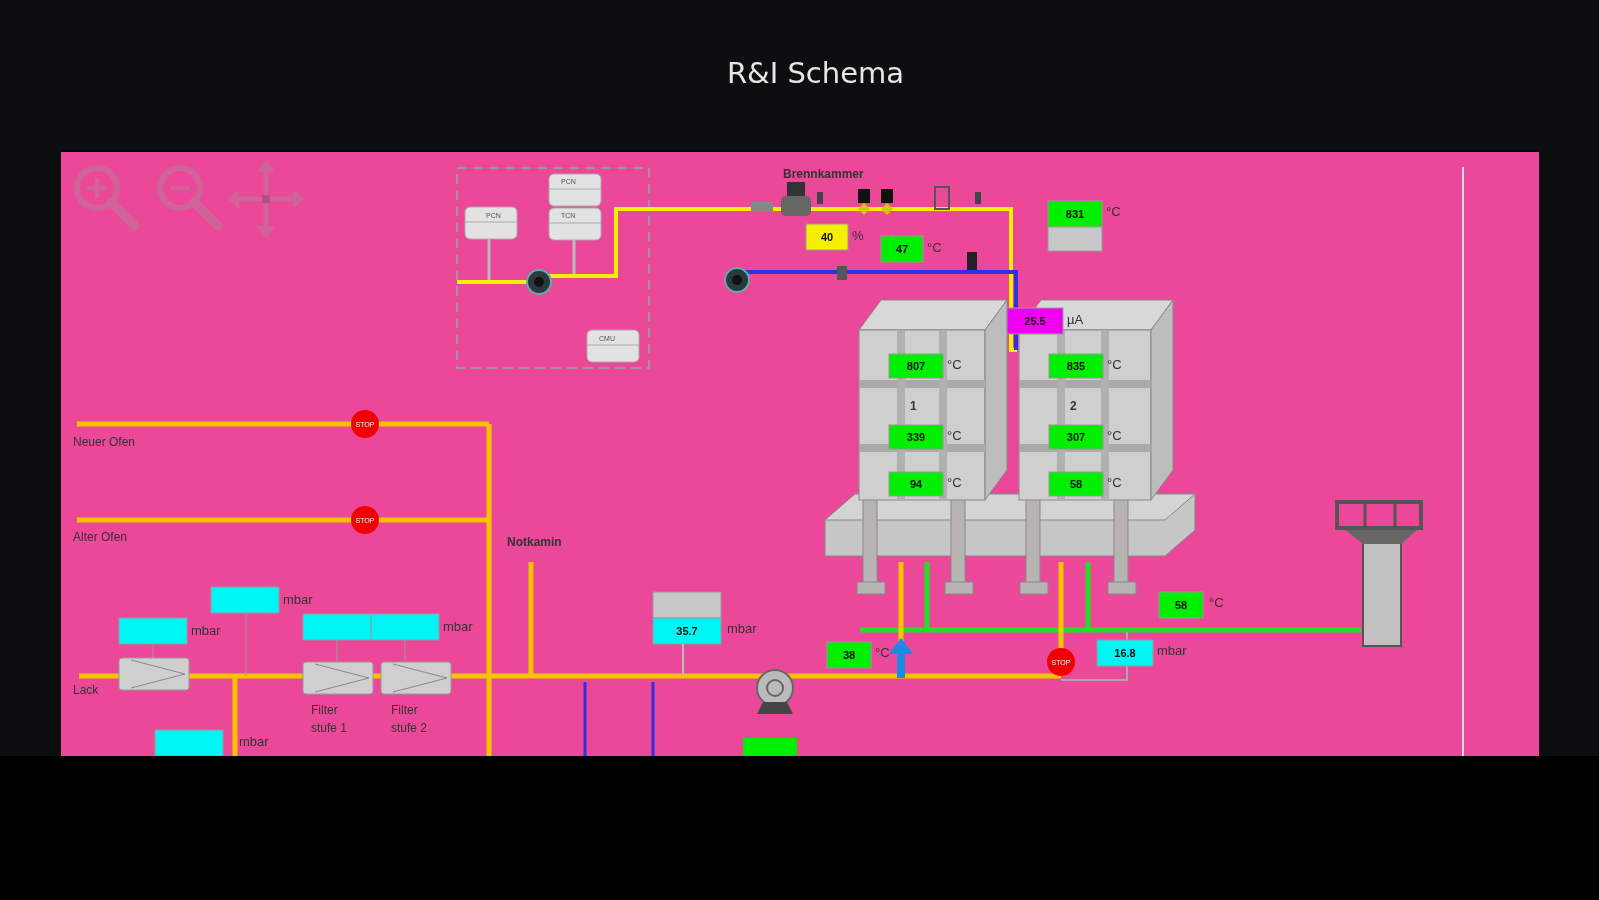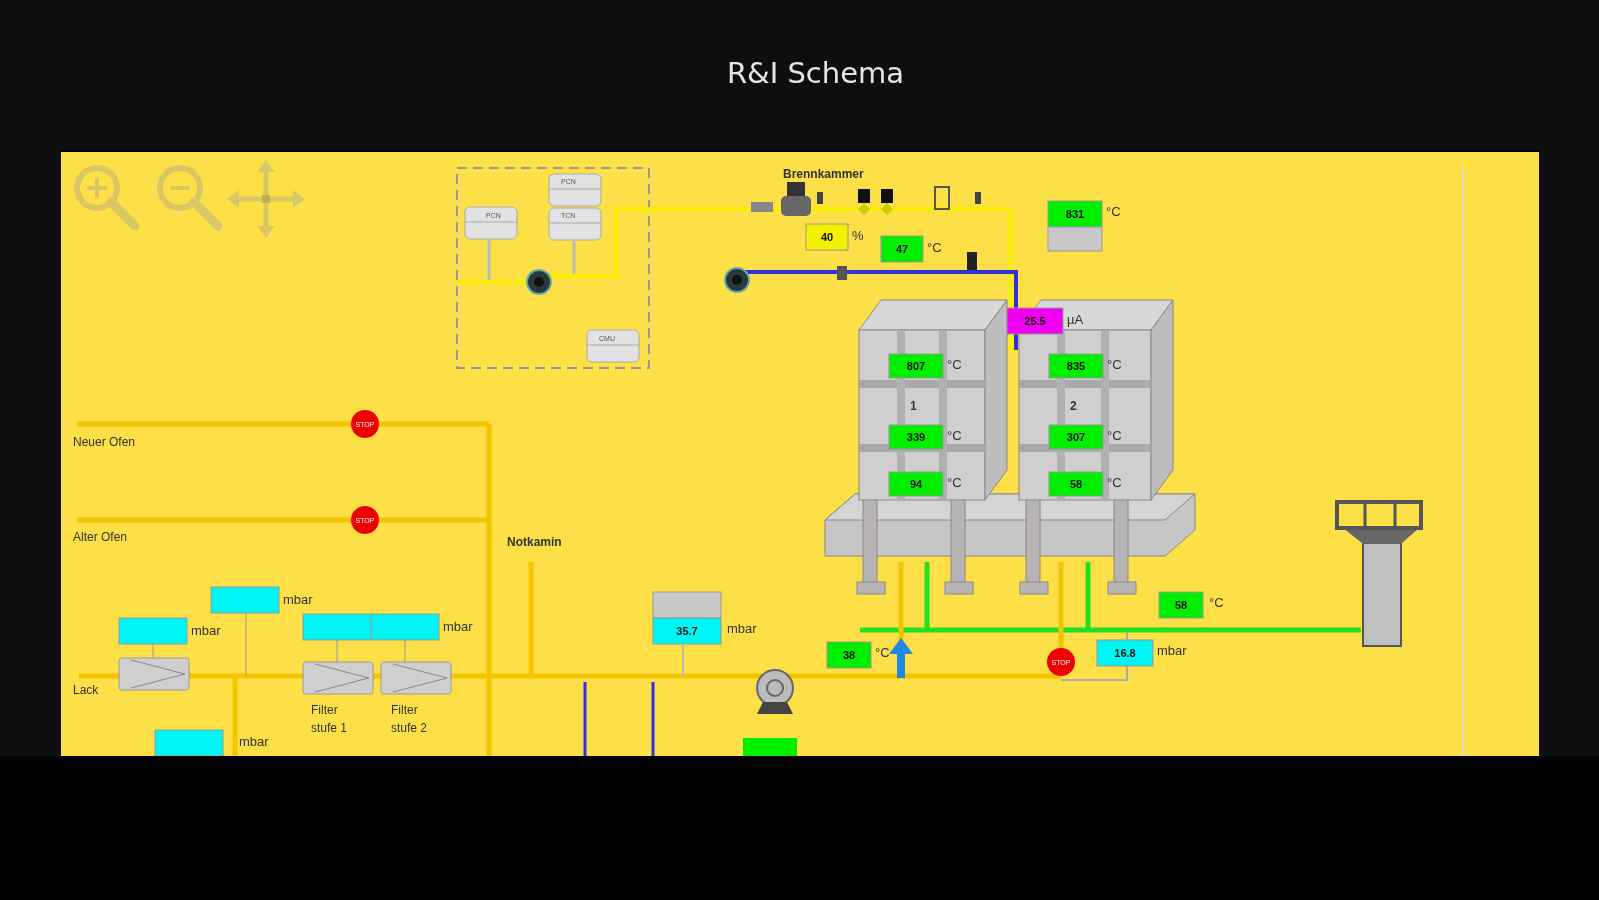--- a/index.html
+++ b/index.html
@@ -1,19 +1,19 @@
 <!DOCTYPE html>
 <html><head>
 <meta charset="utf-8">
 <style>
   html,body{margin:0;padding:0;}
   body{width:1599px;height:900px;background:#000;overflow:hidden;font-family:"Liberation Sans",sans-serif;position:relative;}
   .topbar{position:absolute;left:0;top:0;width:1599px;height:150px;background:#0d0e10;}
   .title{position:absolute;left:16px;top:56px;width:1599px;text-align:center;color:#e6e6e6;font-size:29px;font-family:"DejaVu Sans",sans-serif;}
-  .canvas{position:absolute;left:61px;top:152px;width:1478px;height:604px;background:#fde047;overflow:hidden;}
+  .canvas{position:absolute;left:61px;top:152px;width:1478px;height:604px;background:#ec4899;overflow:hidden;}
   .bottom{position:absolute;left:0;top:756px;width:1599px;height:144px;background:#000;}
   .rightstrip{position:absolute;left:1539px;top:150px;width:60px;height:606px;background:#0d0e10;}
   .leftstrip{position:absolute;left:0;top:150px;width:61px;height:606px;background:#0d0e10;}
   svg text{font-family:"Liberation Sans",sans-serif;}
   .val{font-size:11px;font-weight:bold;fill:#111;text-anchor:middle;}
   .unit{font-size:13px;fill:#333;}
   .lbl{font-size:12px;fill:#333;}
 </style>
 </head>
 <body>

